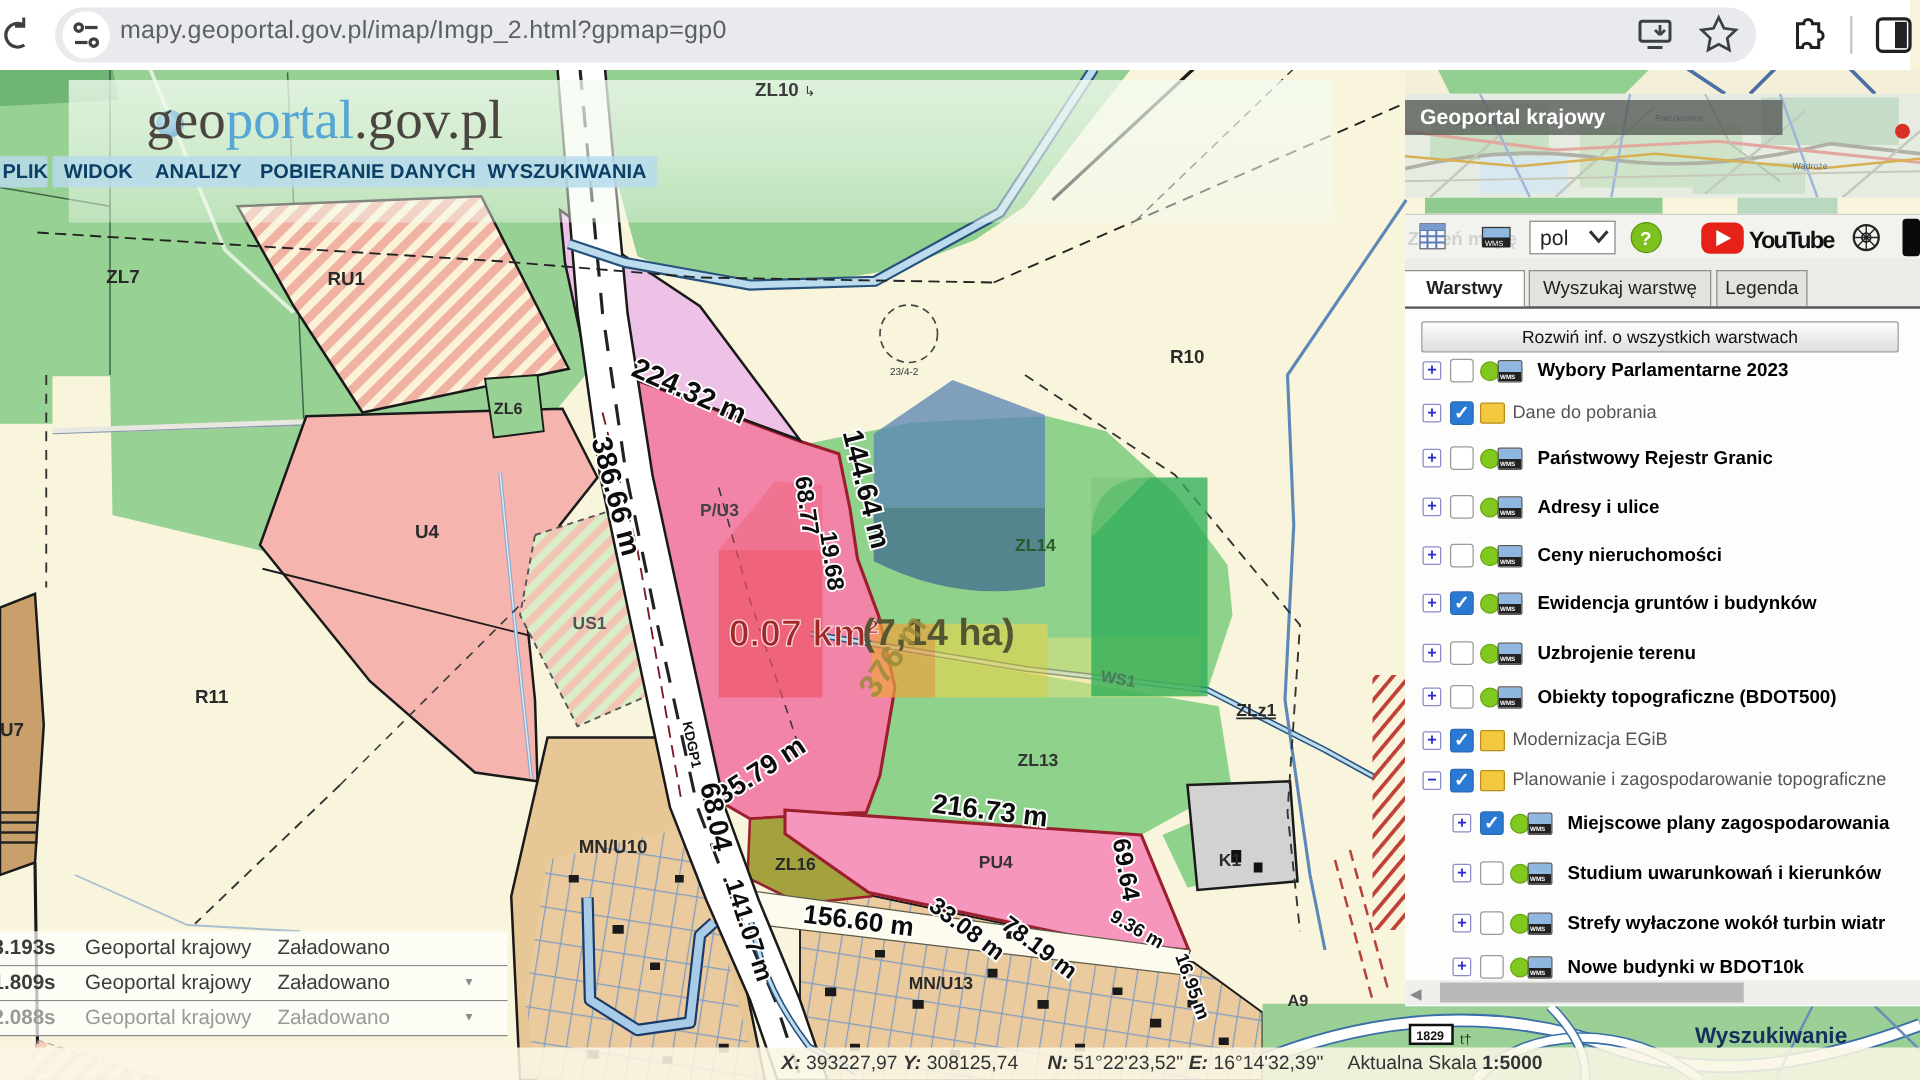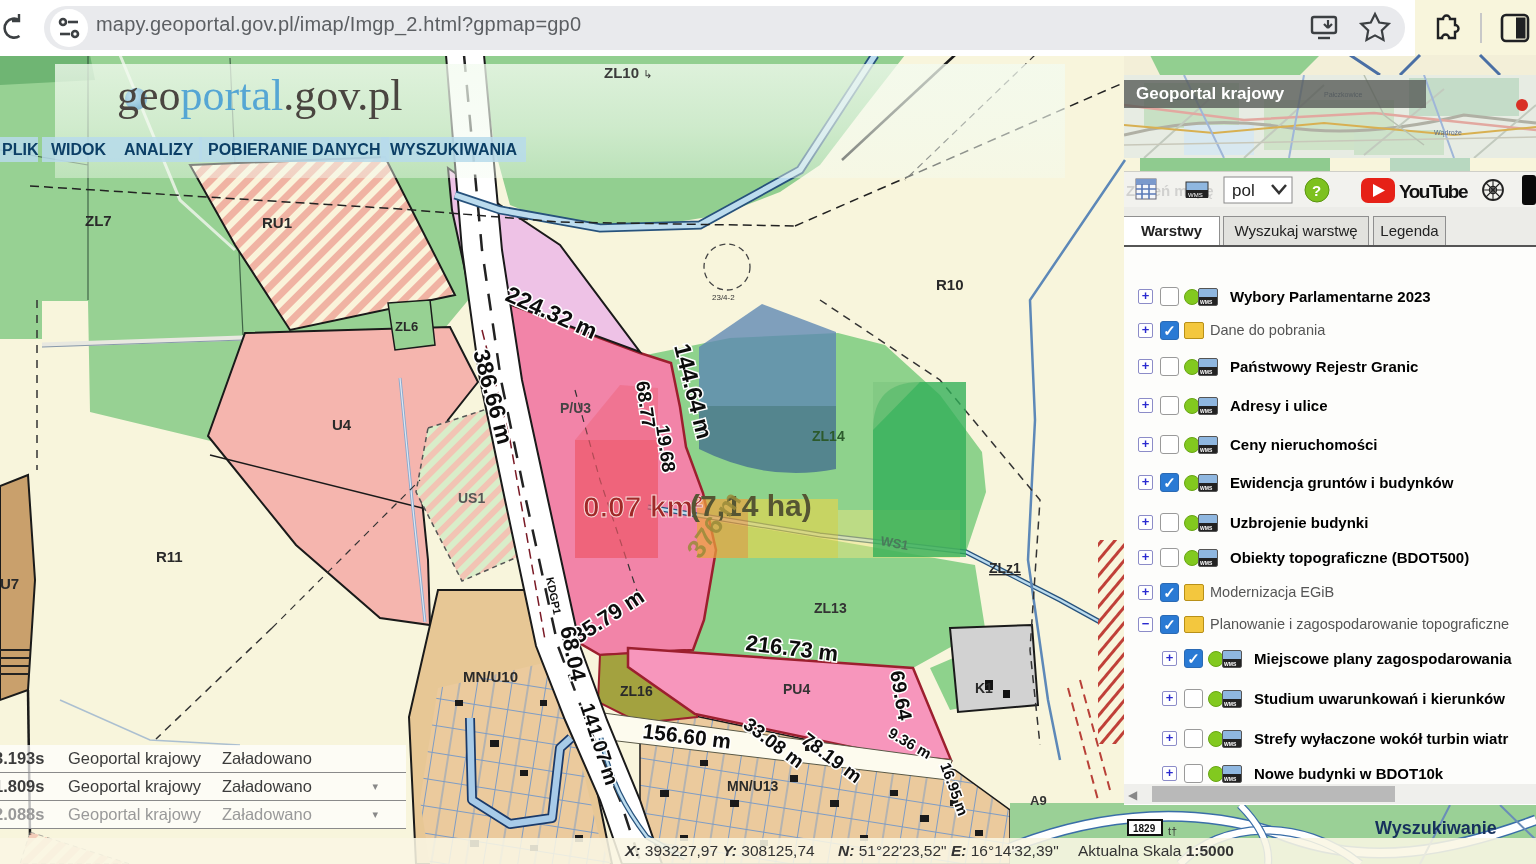--- a/index.html
+++ b/index.html
@@ -1,19 +1,19 @@
 <!DOCTYPE html>
 <html><head>
 <meta charset="utf-8">
 <style>
   html,body{margin:0;padding:0;width:1536px;height:864px;overflow:hidden;
     font-family:"Liberation Sans",sans-serif;background:#f8f5dc;}
   #stage{position:absolute;top:0;left:0;width:1536px;height:864px;overflow:hidden;}
   
-  #chrome{position:absolute;top:0;left:0;width:1415px;height:56px;background:#ffffff;z-index:50;}
+  #chrome{position:absolute;top:0;left:0;width:1528px;height:56px;background:#ffffff;z-index:50;}
   #omni{position:absolute;top:6px;left:44px;width:1361px;height:44px;border-radius:22px;background:#e9eaed;}
   #urltxt{position:absolute;top:13px;left:96px;font-size:20px;color:#5c5f63;letter-spacing:0.2px;}
   
   #map{position:absolute;top:0;left:0;width:1536px;height:864px;}
   
   #gphead{position:absolute;left:55px;top:64px;width:1010px;height:114px;z-index:20;
      background:linear-gradient(180deg,rgba(243,251,240,0.78) 0%,rgba(243,251,240,0.62) 55%,rgba(243,251,240,0.42) 100%);}
   #gplogo{position:absolute;left:62px;top:6px;font-family:"Liberation Serif",serif;font-size:44px;color:#4a4540;}
   #gplogo .blu{color:#55a6d4;}
   #menubar{position:absolute;left:-55px;top:61px;height:28px;width:1065px;}
@@ -49,21 +49,21 @@
   
   #logs{position:absolute;left:0;top:745px;width:406px;z-index:20;}
   .lrow{position:relative;height:27px;background:rgba(255,255,255,0.72);border-bottom:1px solid #8a8a8a;
      font-size:16.5px;color:#3c3c3c;line-height:26px;}
   .lrow b{margin-left:-6px;}
   .lrow .g1{position:absolute;left:68px;} .lrow .g2{position:absolute;left:222px;}
   
   #status{position:absolute;left:0;top:838px;width:1536px;height:26px;background:rgba(249,246,228,0.88);z-index:20;
      font-size:15.5px;color:#333;line-height:25px;}
   
-  #wysz{position:absolute;left:1356px;top:818px;font-size:18px;font-weight:bold;color:#16305c;z-index:25;margin-left:19px;}
+  #wysz{position:absolute;left:1356px;top:818px;font-size:18px;font-weight:bold;color:#16305c;z-index:25;}
 </style>
 </head>
 <body>
 <div id="stage">
   <svg id="map" width="1536" height="864" viewBox="0 0 1536 864">
   <defs>
     <pattern id="hatchRU" width="13" height="13" patternTransform="rotate(45)" patternUnits="userSpaceOnUse">
       <rect width="13" height="13" fill="#faf3da"></rect>
           <rect width="7" height="13" fill="#f0b3a3"></rect>
     </pattern>
@@ -260,21 +260,21 @@
     <text font-size="30" font-weight="bold" fill="#a02828" transform="translate(583,517)" stroke="#f8d8d8" stroke-width="1">0.07 km²</text>
     <text font-size="30" font-weight="bold" fill="#555533" transform="translate(690,516)">(7,14 ha)</text>
     <text font-size="26" font-weight="bold" fill="#9a8b3a" opacity="0.85" transform="translate(700,560) rotate(-55)">376 m</text>
   </g>
   </svg>
 
   <div id="gphead">
     <div style="position:absolute;left:70px;top:24px;width:22px;height:22px;border-radius:50%;background:radial-gradient(circle at 35% 35%,#bfe2f2,#6aa7cc);opacity:0.9;"></div>
       <div id="gplogo"><span>geo</span><span class="blu">portal</span><span>.gov.pl</span></div>
   </div>
-  <div id="menubar" style="position:absolute;left:0;top:125px;z-index:21;margin-top:12px;">
+  <div id="menubar" style="position:absolute;left:0;top:125px;z-index:21;">
     <div class="mbtn" style="left:0;width:34px;padding:0 2px;">PLIK</div>
     <div class="mbtn" style="left:42px;">WIDOK</div>
     <div class="mbtn" style="left:115px;">ANALIZY</div>
     <div class="mbtn" style="left:199px;">POBIERANIE DANYCH</div>
     <div class="mbtn" style="left:381px;">WYSZUKIWANIA</div>
   </div>
 
   <div id="rpanel">
     <div id="minimap">
       <svg width="412" height="83">
@@ -320,20 +320,21 @@
         <path d="M369,8 V28 M359,18 H379 M362,11 L376,25 M376,11 L362,25" stroke="#222" stroke-width="1.1"></path>
         <rect x="398" y="3" width="14" height="30" rx="3" fill="#0a0a0a"></rect>
       </svg>
     </div>
     <div id="tabs">
       <div class="tab" id="tab1">Warstwy</div>
       <div class="tab" id="tab2">Wyszukaj warstwę</div>
       <div class="tab" id="tab3">Legenda</div>
     </div>
     <div id="tcontent">
+      <div id="rozwin">Rozwiń inf. o wszystkich warstwach</div>
       <div id="tree">
         <div class="trow" style="top:38px;">
             <span class="pbox" style="left:14px;">+</span>
             <span class="cbox" style="left:36px;"></span>
             <span class="gdot" style="left:60px;"></span>
             <span class="wms" style="left:74px;"></span>
             <span class="tlabel" style="left:106px;">Wybory Parlamentarne 2023</span>
           </div>
         <div class="trow" style="top:72px;">
             <span class="pbox" style="left:14px;">+</span>
@@ -367,21 +368,21 @@
             <span class="cbox chk" style="left:36px;">✓</span>
             <span class="gdot" style="left:60px;"></span>
             <span class="wms" style="left:74px;"></span>
             <span class="tlabel" style="left:106px;">Ewidencja gruntów i budynków</span>
           </div>
         <div class="trow" style="top:264px;">
             <span class="pbox" style="left:14px;">+</span>
             <span class="cbox" style="left:36px;"></span>
             <span class="gdot" style="left:60px;"></span>
             <span class="wms" style="left:74px;"></span>
-            <span class="tlabel" style="left:106px;">Uzbrojenie budynki</span>
+            <span class="tlabel" style="left:106px;">Uzbrojenie terenu</span>
           </div>
         <div class="trow" style="top:299px;">
             <span class="pbox" style="left:14px;">+</span>
             <span class="cbox" style="left:36px;"></span>
             <span class="gdot" style="left:60px;"></span>
             <span class="wms" style="left:74px;"></span>
             <span class="tlabel" style="left:106px;">Obiekty topograficzne (BDOT500)</span>
           </div>
         <div class="trow" style="top:334px;">
             <span class="pbox" style="left:14px;">+</span>

